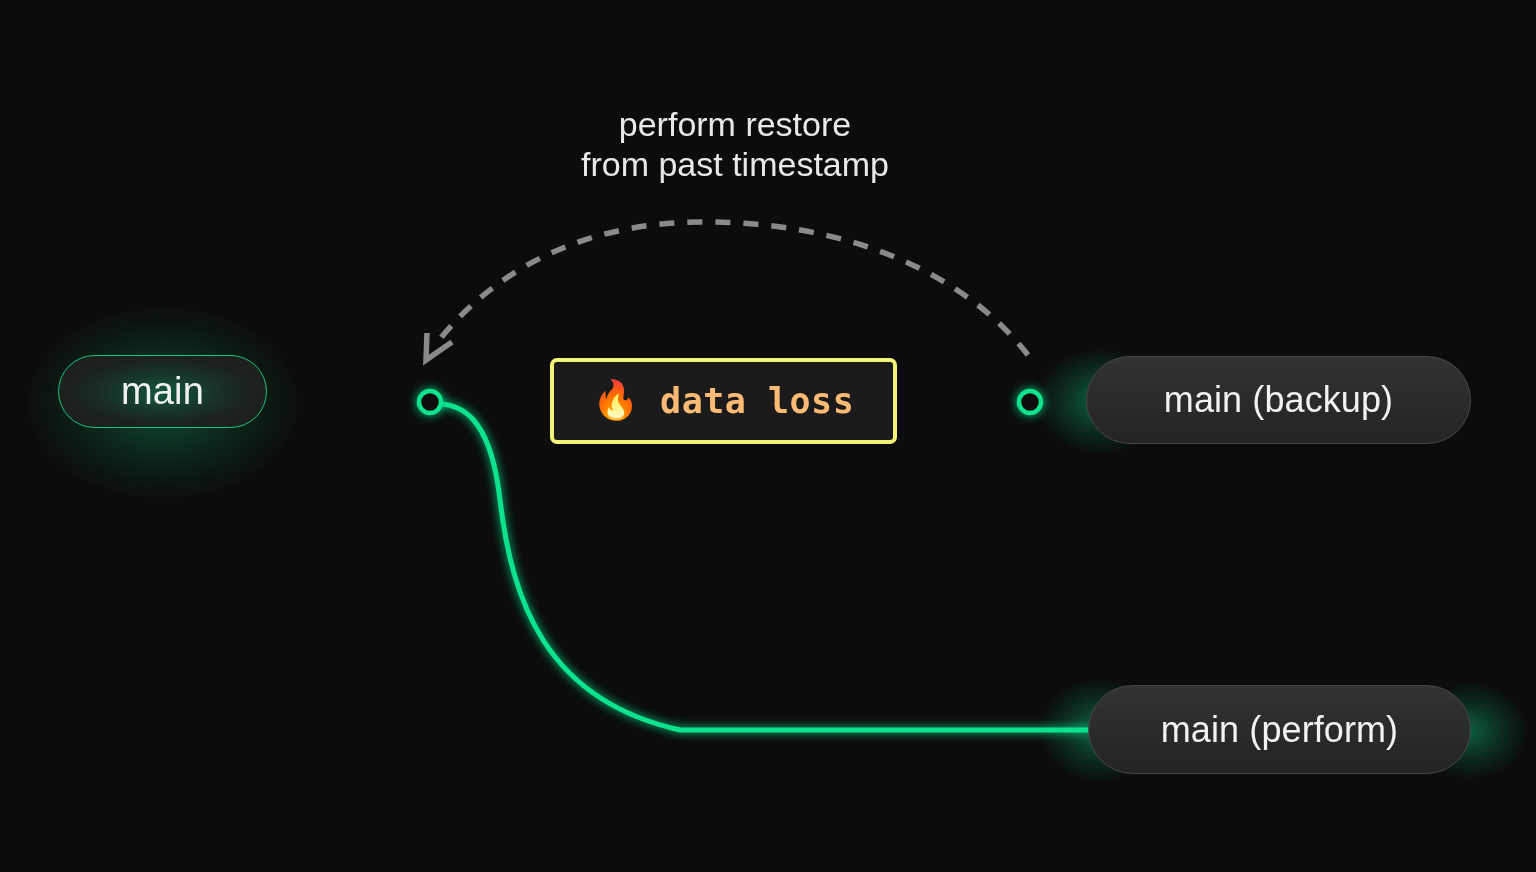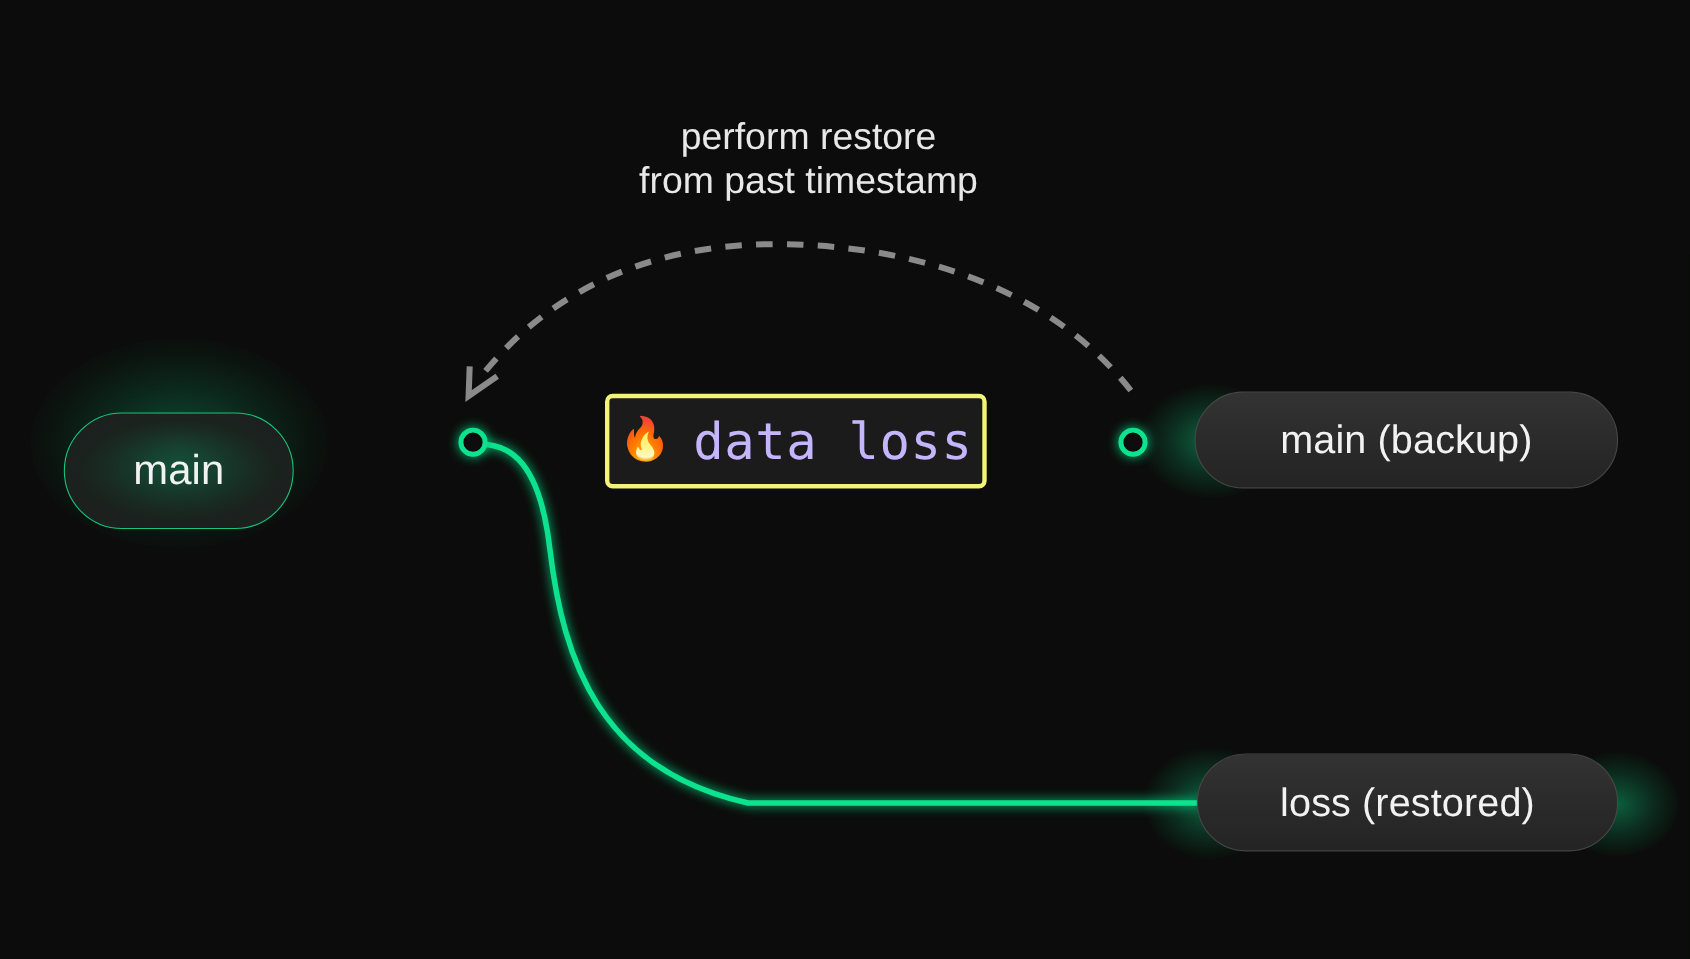--- a/index.html
+++ b/index.html
@@ -86,23 +86,23 @@
     display: flex;
     align-items: center;
     justify-content: center;
     border-radius: 999px;
     box-sizing: border-box;
     color: #f2f2f2;
     letter-spacing: 0.1px;
   }
   .pill-main {
     left: 58px;
-    top: 375px;
+    top: 355px;
     width: 209px;
-    height: 106px;
+    height: 73px;
     border: 1.6px solid #19c47c;
     background: radial-gradient(ellipse at 50% 50%,
                 rgba(30,120,85,0.38) 0%,
                 rgba(28,34,31,0.95) 62%,
                 #1d1f1e 100%);
     font-size: 38px;
     justify-content: center;
   }
   .pill-backup {
     left: 1086px;
@@ -140,23 +140,23 @@
     gap: 20px;
   }
   .loss-emoji {
     font-size: 38px;
     line-height: 1;
     display: block;
     margin-top: -2px;
   }
   .loss-text {
     font-family: "DejaVu Sans Mono", "Liberation Mono", monospace;
-    font-size: 46px;
-    font-weight: 400;
-    color: #c4b5fd;
+    font-size: 35px;
+    font-weight: 700;
+    color: #fdba74;
     letter-spacing: 0.5px;
   }
 
   
   .arrow-label {
     position: absolute;
     left: 0;
     top: 104px;
     width: 1470px;
     text-align: center;
@@ -221,16 +221,16 @@
   <div class="loss-box">
     <span class="loss-emoji">🔥</span>
     <span class="loss-text">data loss</span>
   </div>
 
   <div class="pill pill-backup">
     <span>main (backup)</span>
   </div>
 
   <div class="pill pill-restored">
-    <span>loss (restored)</span>
+    <span>main (perform)</span>
   </div>
 
 </div>
 
 </body></html>

